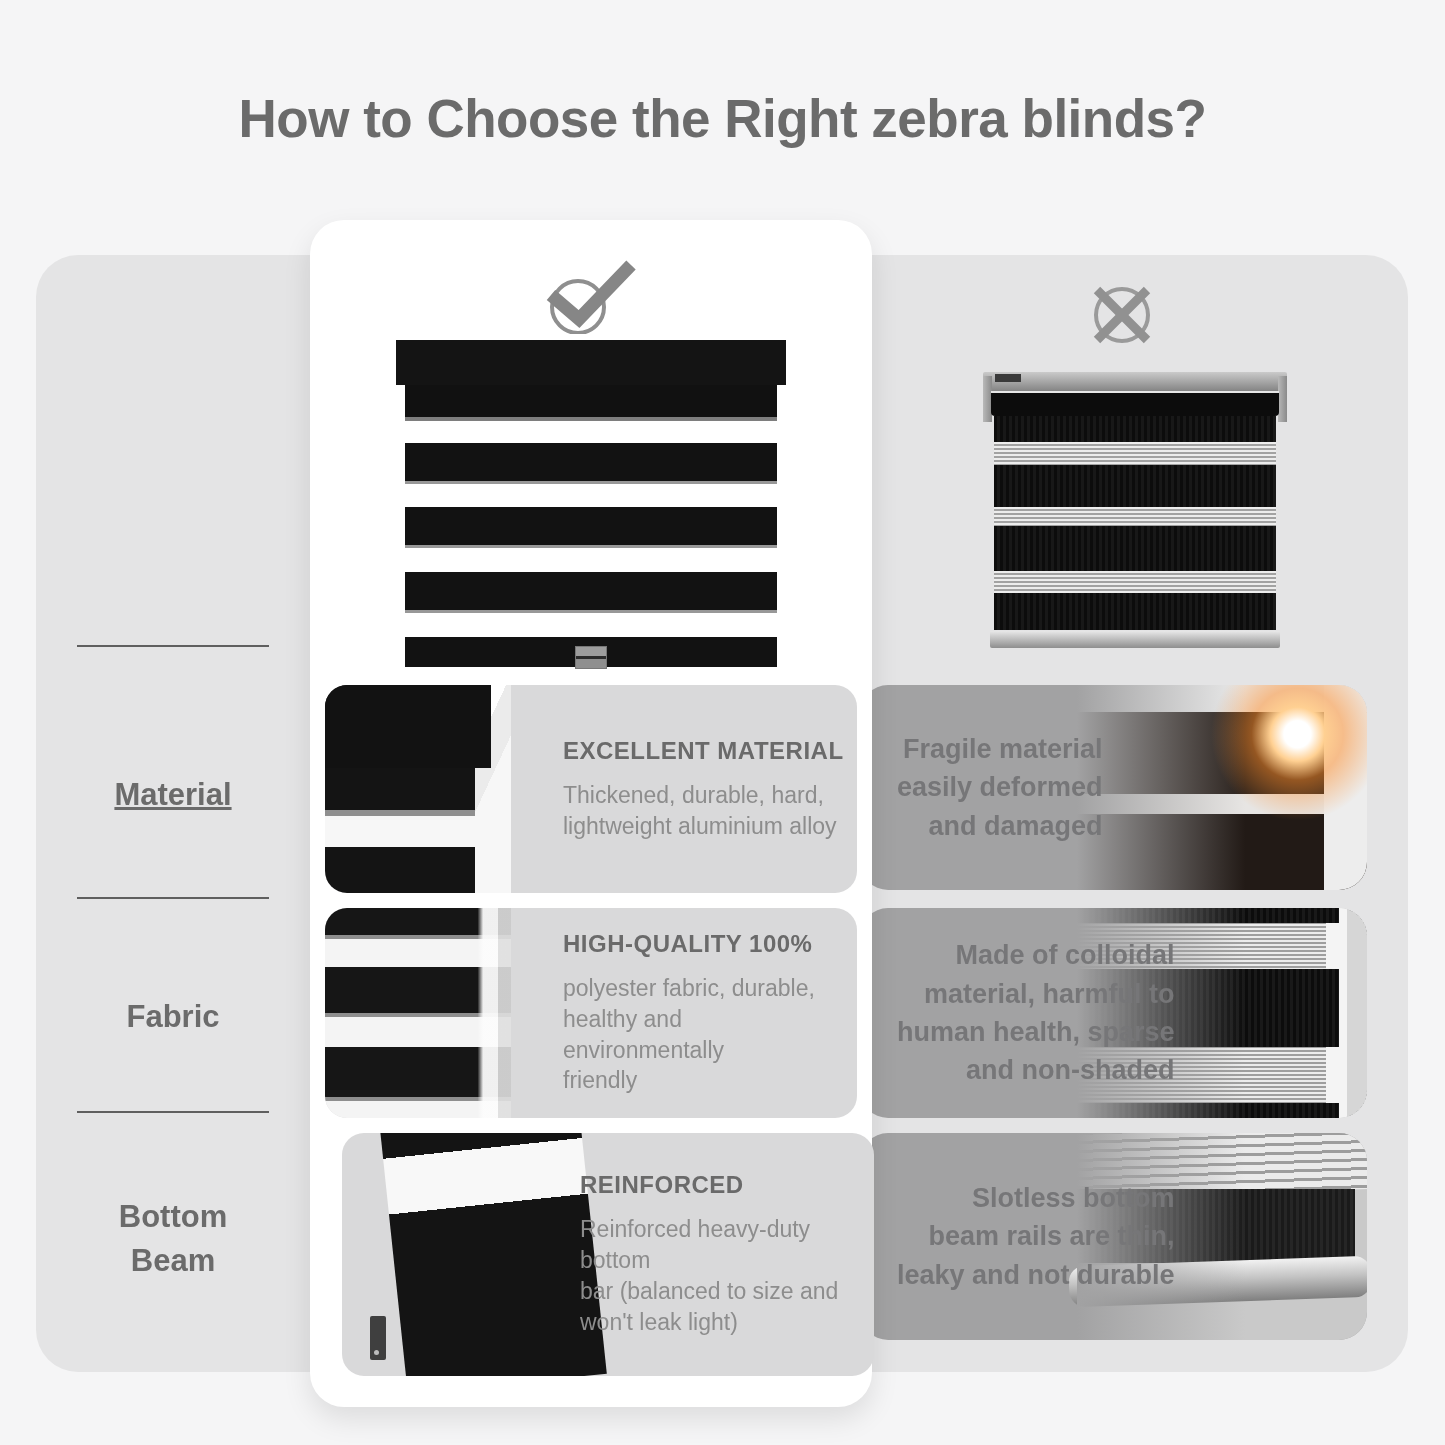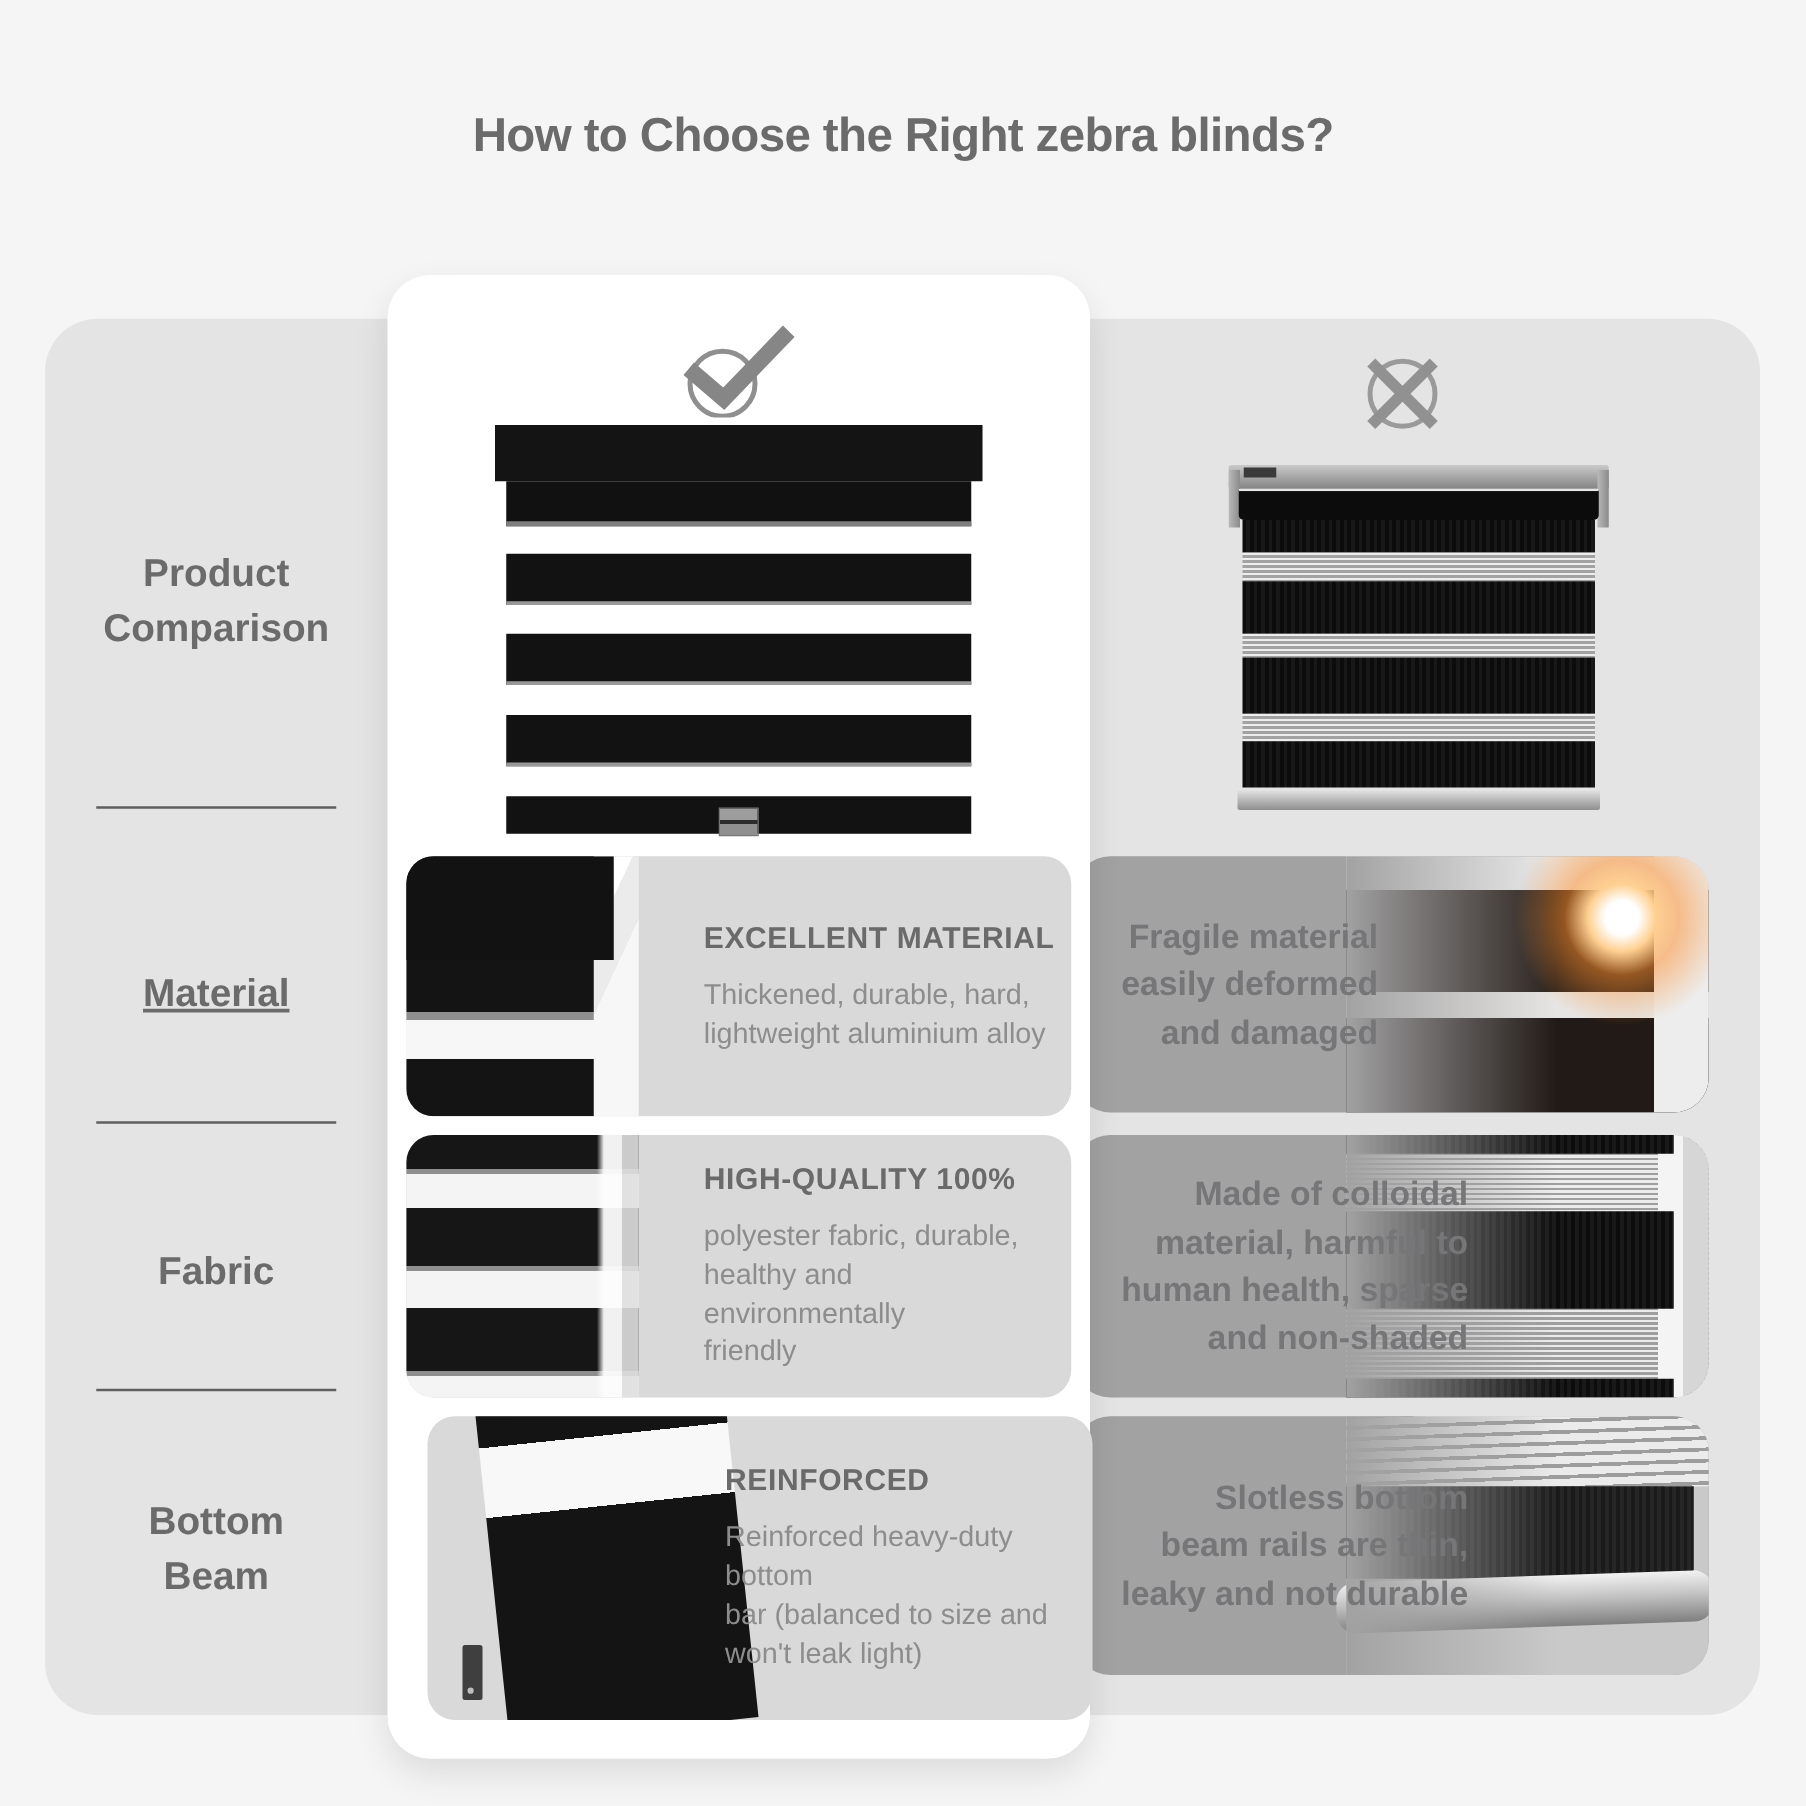--- a/index.html
+++ b/index.html
@@ -6,21 +6,21 @@
   html,body { margin:0; padding:0; }
   body {
     width:1445px; height:1445px; position:relative; overflow:hidden;
     background: var(--page_bg, #f5f5f6);
     font-family: "Liberation Sans", sans-serif;
   }
 
   
   .title {
     position:absolute; top:88px; left:0; width:100%; margin:0;
-    text-align:center; font-size:38px; font-weight:bold; letter-spacing:-0.5px;
+    text-align:center; font-size:53px; font-weight:bold; letter-spacing:-0.5px;
     color: var(--title_text, #6b6b6b);
   }
 
   
   .panel {
     position:absolute; left:36px; top:255px; width:1372px; height:1117px;
     background: var(--panel_bg, #e4e4e5); border-radius:42px; z-index:1;
   }
   .labels { position:absolute; left:0; top:0; width:274px; height:100%; }
   .label {
@@ -122,22 +122,20 @@
   .bpb-rail { position:absolute; left:-8px; right:-4px; top:62%; height:20%;
     background: linear-gradient(180deg, #f2f2f2, #c3c3c3 45%, #7f7f7f); border-radius:16px; transform:rotate(-2deg); }
 </style>
 </head>
 <body>
 
 <h1 class="title">How to Choose the Right zebra blinds?</h1>
 
 <div class="panel">
   <div class="labels">
-    <div class="label lbl0">Product
-Comparison</div>
     <div class="hr hr0"></div>
     <div class="label lbl1">Material</div>
     <div class="hr hr1"></div>
     <div class="label lbl2">Fabric</div>
     <div class="hr hr2"></div>
     <div class="label lbl3">Bottom
 Beam</div>
   </div>
 </div>
 

